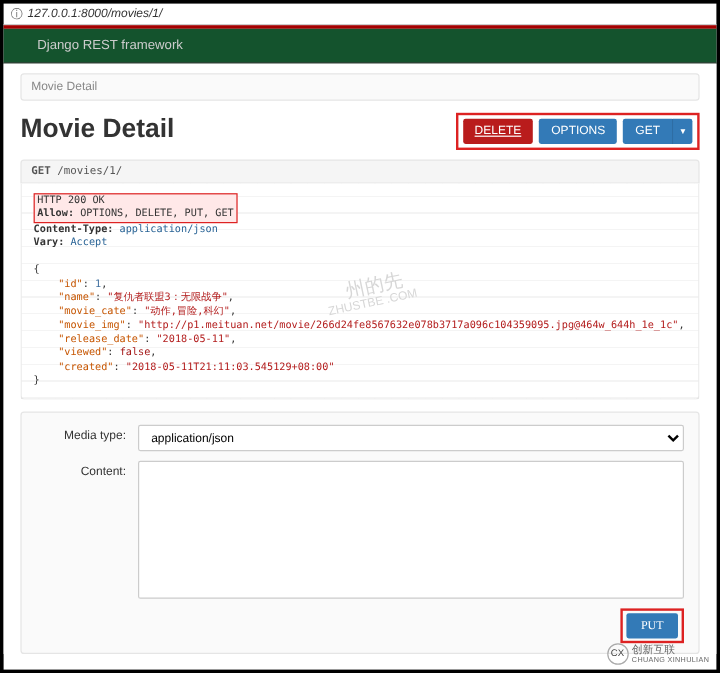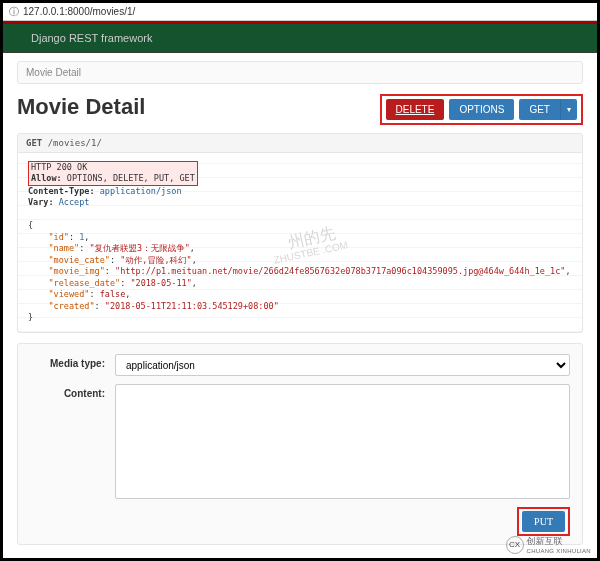--- a/index.html
+++ b/index.html
@@ -1,20 +1,20 @@
 <!DOCTYPE html>
 <html><head>
 <meta charset="utf-8">
 <style>
   * { box-sizing: border-box; margin: 0; padding: 0; }
   html, body { width: 600px; height: 561px; font-family: Arial, Helvetica, sans-serif; background: #fff; overflow: hidden; }
   .outer-frame { border: 3px solid #000; width: 600px; height: 561px; position: relative; background: #fff; }
   .addr-bar { display: flex; align-items: center; padding: 2px 6px; border-bottom: 1px solid #ccc; font-size: 10px; height: 18px; gap: 4px; }
   .addr-icon { font-size: 10px; color: #666; }
-  .addr-text { color: #333; }
+  .addr-text { color: #333; font-style: italic; }
   .red-strip { height: 3px; background: #a40000; }
   .brand-bar { background: #14532d; color: #bbb; padding: 8px 28px; border-bottom: 1px solid #3a3a3a; font-size: 11px; }
   .brand-link { color: #ccc; text-decoration: none; }
   .work { background: #fff; padding: 8px 14px 0 14px; }
   .breadcrumb { border: 1px solid #e5e5e5; border-radius: 3px; padding: 5px 8px; font-size: 10px; color: #888; background: #fafafa; margin-bottom: 10px; }
   .title-row { display: flex; justify-content: space-between; align-items: flex-start; margin-bottom: 8px; }
   h1.page-title { font-size: 22px; font-weight: bold; color: #333; }
   .btn-group { display: inline-flex; gap: 5px; border: 2px solid #d22; padding: 3px 4px; }
   .btn { font-size: 10px; padding: 5px 10px; color: #fff; border: none; border-radius: 2px; cursor: pointer; }
   .btn-danger { background: #b91c1c; text-decoration: underline; }
@@ -29,21 +29,21 @@
   }
   pre.resp { font-family: Consolas, monospace; font-size: 8.5px; line-height: 1.35; white-space: pre; color: #333; }
   .hi-red { background: #ffe8e8; border: 1px solid #d22; padding: 0 2px; display: inline-block; }
   .k { color: #c65500; }
   .s { color: #b31d1d; }
   .n { color: #4070a0; }
   .kw { color: #a31515; }
   .bluename { color: #2a6496; }
   .form-panel { border: 1px solid #e5e5e5; border-radius: 3px; margin-top: 10px; padding: 10px 12px 8px 12px; background: #fafafa; }
   .form-row { display: flex; align-items: flex-start; margin-bottom: 8px; }
-  .form-label { width: 85px; text-align: right; padding-right: 10px; font-size: 10px; font-weight: bold; color: #333; padding-top: 4px; }
+  .form-label { width: 85px; text-align: right; padding-right: 10px; font-size: 10px; font-weight: normal; color: #333; padding-top: 4px; }
   .form-control { flex: 1; border: 1px solid #ccc; border-radius: 2px; padding: 4px 6px; font-size: 10px; background: #fff; }
   select.form-control { height: 22px; }
   textarea.form-control { height: 115px; resize: none; }
   .form-footer { display: flex; justify-content: flex-end; margin-top: 4px; }
   .put-frame { border: 2px solid #d22; padding: 2px 3px; display: inline-flex; }
   .brand-corner { position: absolute; right: 6px; bottom: 4px; display: flex; align-items: center; gap: 3px; font-size: 9px; color: #666; }
   .brand-corner .cx { border: 1px solid #aaa; border-radius: 50%; width: 18px; height: 18px; display: inline-flex; align-items: center; justify-content: center; font-size: 8px; font-weight: normal; color: #444; }
   .wm { position: absolute; color: #d7d7d7; font-size: 16px; transform: rotate(-12deg); pointer-events: none; user-select: none; }
 </style>
 </head>

